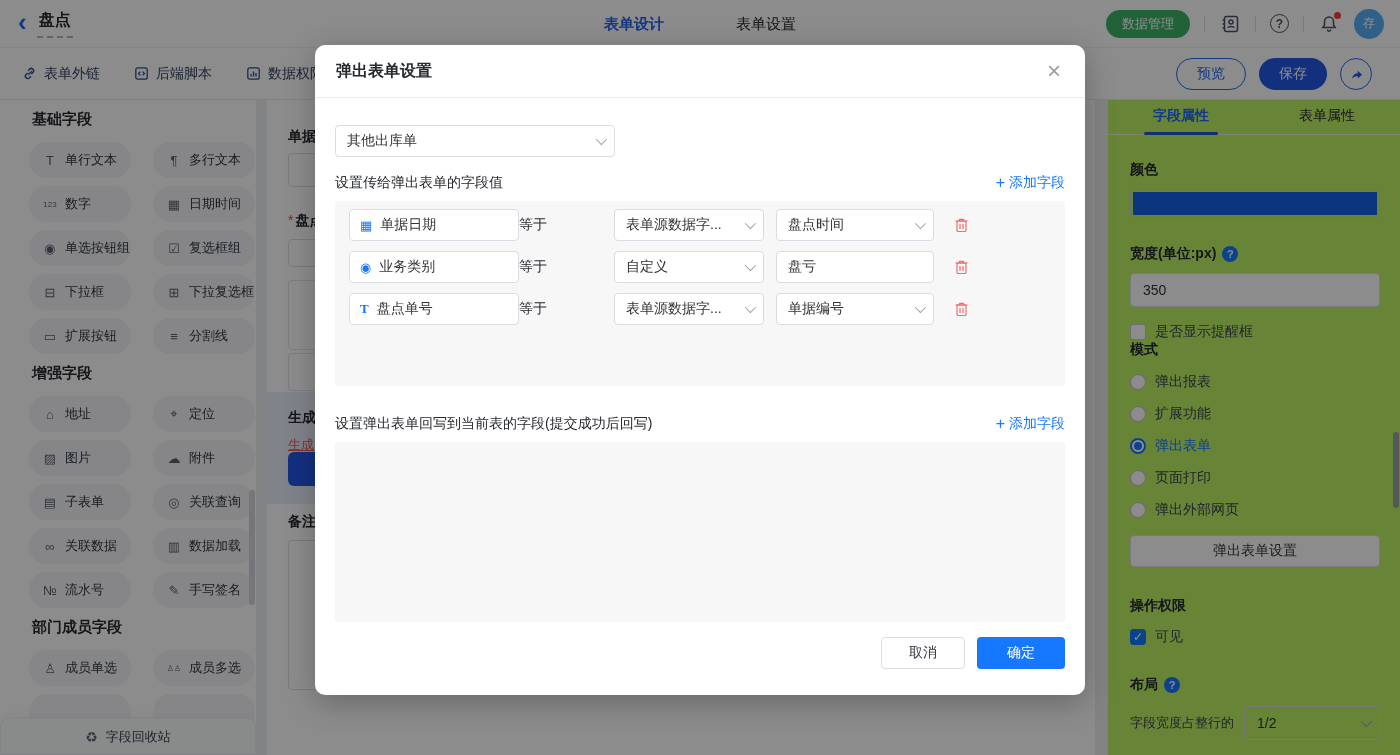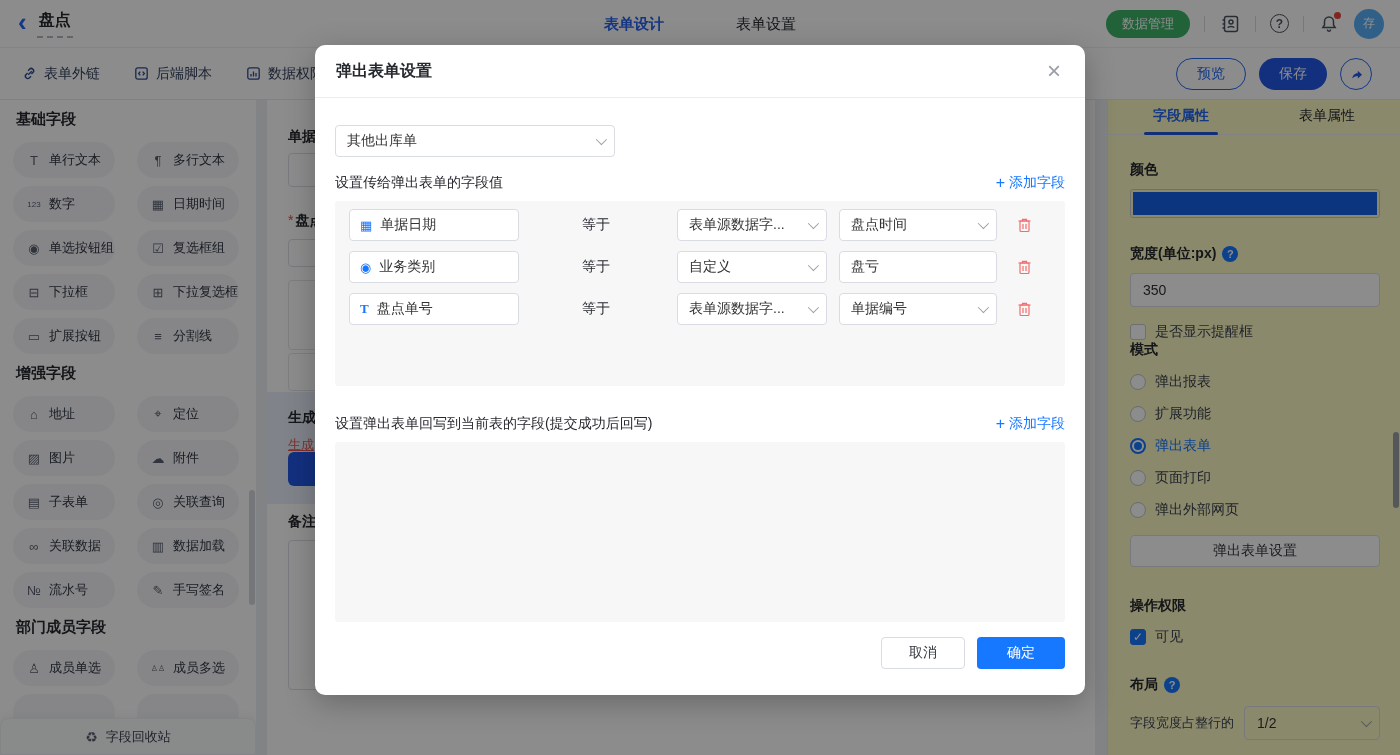--- a/index.html
+++ b/index.html
@@ -28,21 +28,21 @@
   .tl-left { display:flex; align-items:center; gap:34px; }
   .tool-link { display:flex; align-items:center; gap:7px; font-size:14px; color:#33415e; cursor:pointer; }
   .tool-link svg { stroke:#2f4b8f; }
   .tl-right { display:flex; align-items:center; gap:13px; }
   .pill-btn { height:32px; border-radius:16px; font-size:14px; padding:4px 20px; cursor:pointer; }
   .pill-btn.ghost { border:1px solid #2468f2; color:#2468f2; background:#fff; }
   .pill-btn.solid { border:none; background:#2458e8; color:#fff; }
   .share-circle { width:32px; height:32px; border-radius:50%; border:1px solid #2468f2; background:#fff; display:flex; align-items:center; justify-content:center; cursor:pointer; }
 
   
-  .sidebar { position:absolute; top:100px; left:0; bottom:0; width:256px; background:#fff; overflow:hidden; }
+  .sidebar { position:absolute; top:100px; left:0; bottom:0; width:256px; background:#fff; overflow:hidden;padding-left:16px; }
   .side-section { margin-top:10px; }
   .side-title { font-size:15px; font-weight:700; color:#26292e; margin:4px 0 13px 16px; }
   .pill-grid { display:grid; grid-template-columns:102px 102px; column-gap:22px; row-gap:8px; padding:0 13px; }
   .pill { height:36px; border-radius:18px; background:#f4f5f7; display:flex; align-items:center; padding:0 8px 0 13px; gap:7px; cursor:grab; }
   .pill-icon { font-size:13px; color:#596070; width:16px; text-align:center; flex:none; }
   .pill-icon.small { font-size:8px; letter-spacing:0; }
   .pill-label { font-size:13px; color:#2e3440; white-space:nowrap; }
   .side-thumb { position:absolute; right:1px; top:390px; width:6px; height:115px; border-radius:3px; background:#d4d7dc; }
   .recycle-bar { position:absolute; left:0; right:0; bottom:0; height:37px; background:#fafbfc; border:1px solid #eef0f2; border-radius:8px 8px 0 0; box-shadow:0 -2px 8px rgba(0,0,0,0.05); display:flex; align-items:center; justify-content:center; gap:8px; font-size:13px; color:#3c4350; cursor:pointer; z-index:3; }
   .recycle-glyph { color:#596070; font-size:14px; }
@@ -51,21 +51,21 @@
   .canvas { position:absolute; top:100px; left:256px; right:293px; bottom:0; background:#edeff3; overflow:hidden; }
   .card { position:absolute; left:11px; top:0; right:12px; bottom:-6px; background:#fff; overflow:hidden; }
   .cv-label { position:absolute; left:21px; font-size:14px; font-weight:700; color:#26292e; white-space:nowrap; }
   .cv-label .req { color:#e8463c; margin-right:2px; font-weight:400; }
   .cv-input { position:absolute; left:21px; width:330px; height:34px; border:1px solid #dcdfe4; border-radius:4px; background:#fff; }
   .cv-block { position:absolute; left:0; width:360px; background:#e9effb; }
   .cv-redlink { font-size:13px; color:#e25850; text-decoration:underline; white-space:nowrap; }
   .cv-bluebtn { width:70px; height:34px; border-radius:6px; background:#2458e8; border:none; }
 
   
-  .props { position:absolute; top:100px; right:0; bottom:0; width:293px; background:#fef9c3; border-left:1px solid #e8eaee; }
+  .props { position:absolute; top:100px; right:0; bottom:0; width:293px; background:#bef264; border-left:1px solid #e8eaee; }
   .ptabs { display:flex; height:28px; margin-top:7px; border-bottom:1px solid #ebedf0; }
   .ptab { flex:1; text-align:center; font-size:14px; color:#26292e; cursor:pointer; position:relative; }
   .ptab.active { color:#2468f2; font-weight:600; }
   .ptab.active::after { content:""; position:absolute; left:50%; transform:translateX(-50%); bottom:-1px; width:74px; height:3px; background:#2055d8; border-radius:2px; }
   .pbody { padding:0 20px 0 22px; }
   .plabel { font-size:14px; font-weight:700; color:#26292e; display:flex; align-items:center; gap:6px; }
   .help-badge { width:16px; height:16px; border-radius:50%; background:#1677ff; color:#fff; font-size:11px; font-weight:700; display:flex; align-items:center; justify-content:center; cursor:pointer; }
   .swatch { margin-top:10px; height:29px; border:1px solid #c9cdd4; border-radius:3px; padding:2px; cursor:pointer; }
   .swatch-fill { width:100%; height:100%; }
   .pinput { margin-top:10px; width:100%; height:34px; border:1px solid #d9dce2; border-radius:4px; font-size:14px; color:#333; padding:0 12px; font-family:"Liberation Sans", sans-serif; }
@@ -98,21 +98,21 @@
   .add-link { font-size:14px; color:#1677ff; cursor:pointer; display:flex; align-items:center; gap:4px; }
   .add-link .plus { font-size:16px; line-height:14px; }
   .mpanel { margin-top:9px; background:#f7f7f8; border-radius:3px; }
   .mpanel.rows { height:185px; padding:8px 14px 0 14px; }
   .mpanel.empty { height:180px; }
   .mrow { display:flex; align-items:center; height:32px; margin-bottom:10px; }
   .fieldbox { width:170px; height:32px; background:#fff; border:1px solid #d9dce2; border-radius:4px; display:flex; align-items:center; gap:8px; padding:0 10px; cursor:pointer; }
   .fb-icon { color:#1677ff; font-size:13px; flex:none; }
   .fb-icon.tt { font-weight:700; font-family:"Liberation Serif", serif; }
   .fb-label { font-size:14px; color:#333; white-space:nowrap; }
-  .op { width:28px; font-size:14px; color:#26292e; margin-left:63px; flex:none; }
+  .op { width:28px; font-size:14px; color:#26292e; flex:none; }
   .src-sel { width:150px; margin-left:67px; }
   .src-sel .msel-text { overflow:hidden; white-space:nowrap; }
   .val-sel { width:158px; margin-left:12px; }
   .minput { width:158px; height:32px; margin-left:12px; border:1px solid #d9dce2; border-radius:4px; background:#fff; font-size:14px; color:#333; display:flex; align-items:center; padding:0 11px; }
   .msel-text { font-size:14px; color:#333; }
   .trash { margin-left:20px; cursor:pointer; display:flex; align-items:center; }
   .modal-foot { display:flex; justify-content:flex-end; gap:12px; margin-top:15px; padding-right:0; }
   .m-cancel { width:84px; height:32px; border:1px solid #d9dce2; border-radius:4px; background:#fff; font-size:14px; color:#33383f; cursor:pointer; }
   .m-ok { width:88px; height:32px; border:none; border-radius:4px; background:#1677ff; color:#fff; font-size:14px; cursor:pointer;font-family:Liberation Serif, serif; }
 </style>

